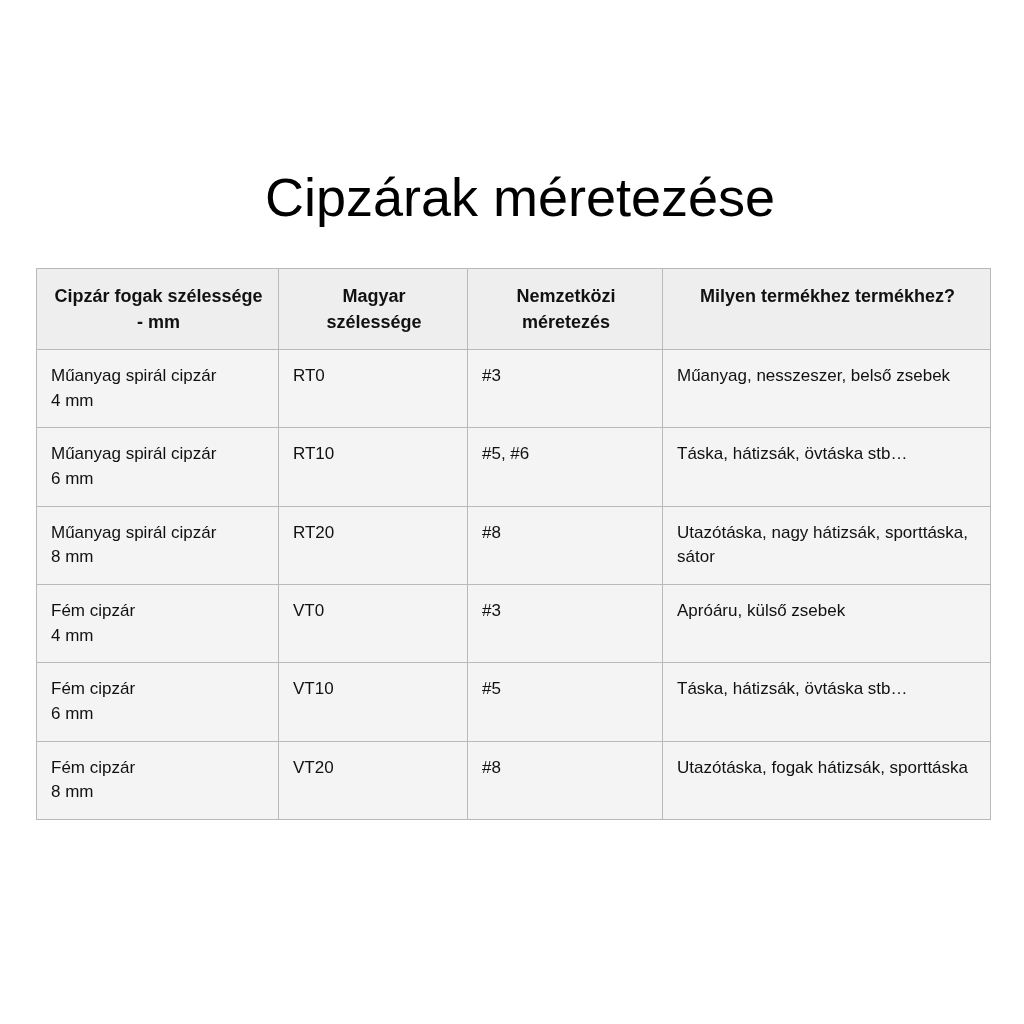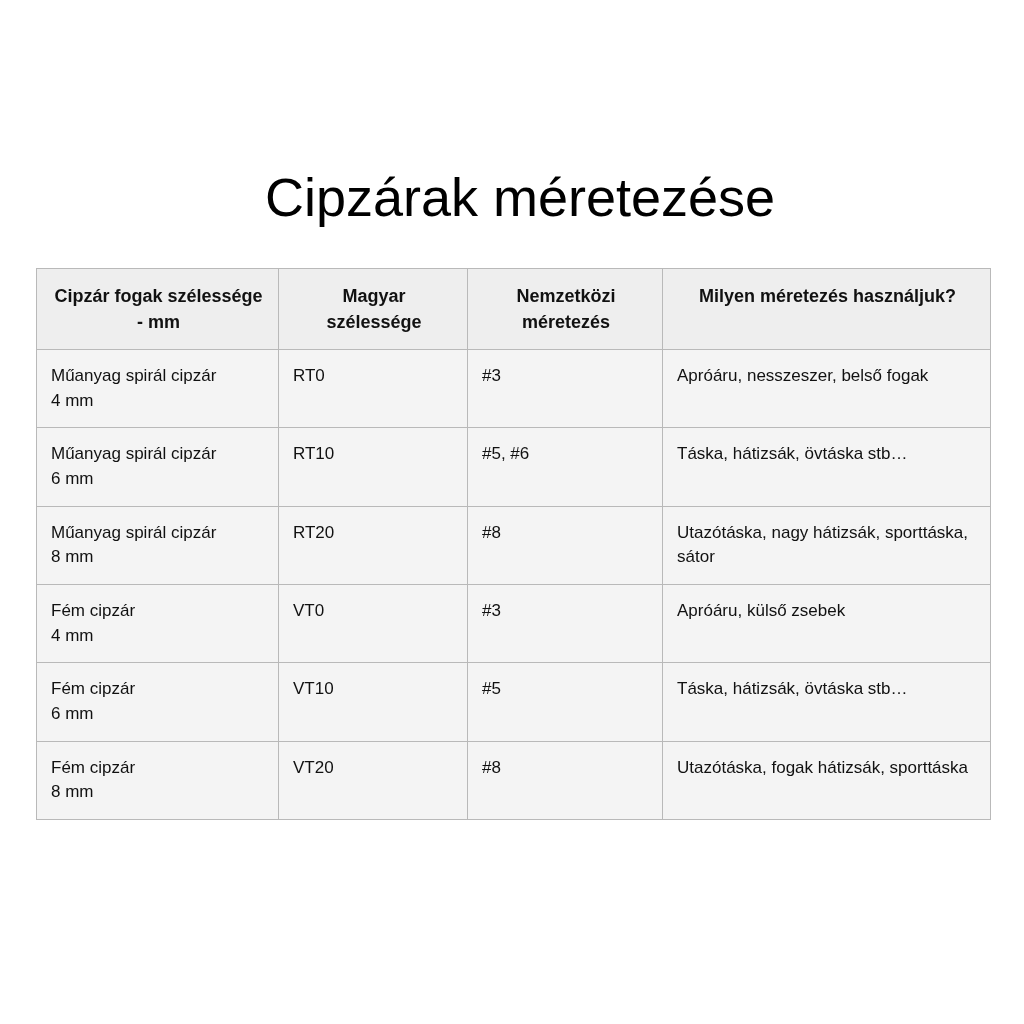--- a/index.html
+++ b/index.html
@@ -86,30 +86,30 @@
         <col class="c0">
           <col class="c1">
           <col class="c2">
           <col class="c3">
       </colgroup>
       <thead>
         <tr>
           <th>Cipzár fogak szélessége - mm</th>
           <th>Magyar szélessége</th>
           <th>Nemzetközi méretezés</th>
-          <th>Milyen méretezés használjuk?</th>
+          <th>Milyen termékhez termékhez?</th>
         </tr>
       </thead>
       <tbody>
         <tr>
           <td style="white-space: pre-line;">Műanyag spirál cipzár
 4 mm</td>
           <td>RT0</td>
           <td>#3</td>
-          <td>Apróáru, nesszeszer, belső fogak</td>
+          <td>Műanyag, nesszeszer, belső zsebek</td>
         </tr>
         <tr>
           <td style="white-space: pre-line;">Műanyag spirál cipzár
 6 mm</td>
           <td>RT10</td>
           <td>#5, #6</td>
           <td>Táska, hátizsák, övtáska stb…</td>
         </tr>
         <tr>
           <td style="white-space: pre-line;">Műanyag spirál cipzár

